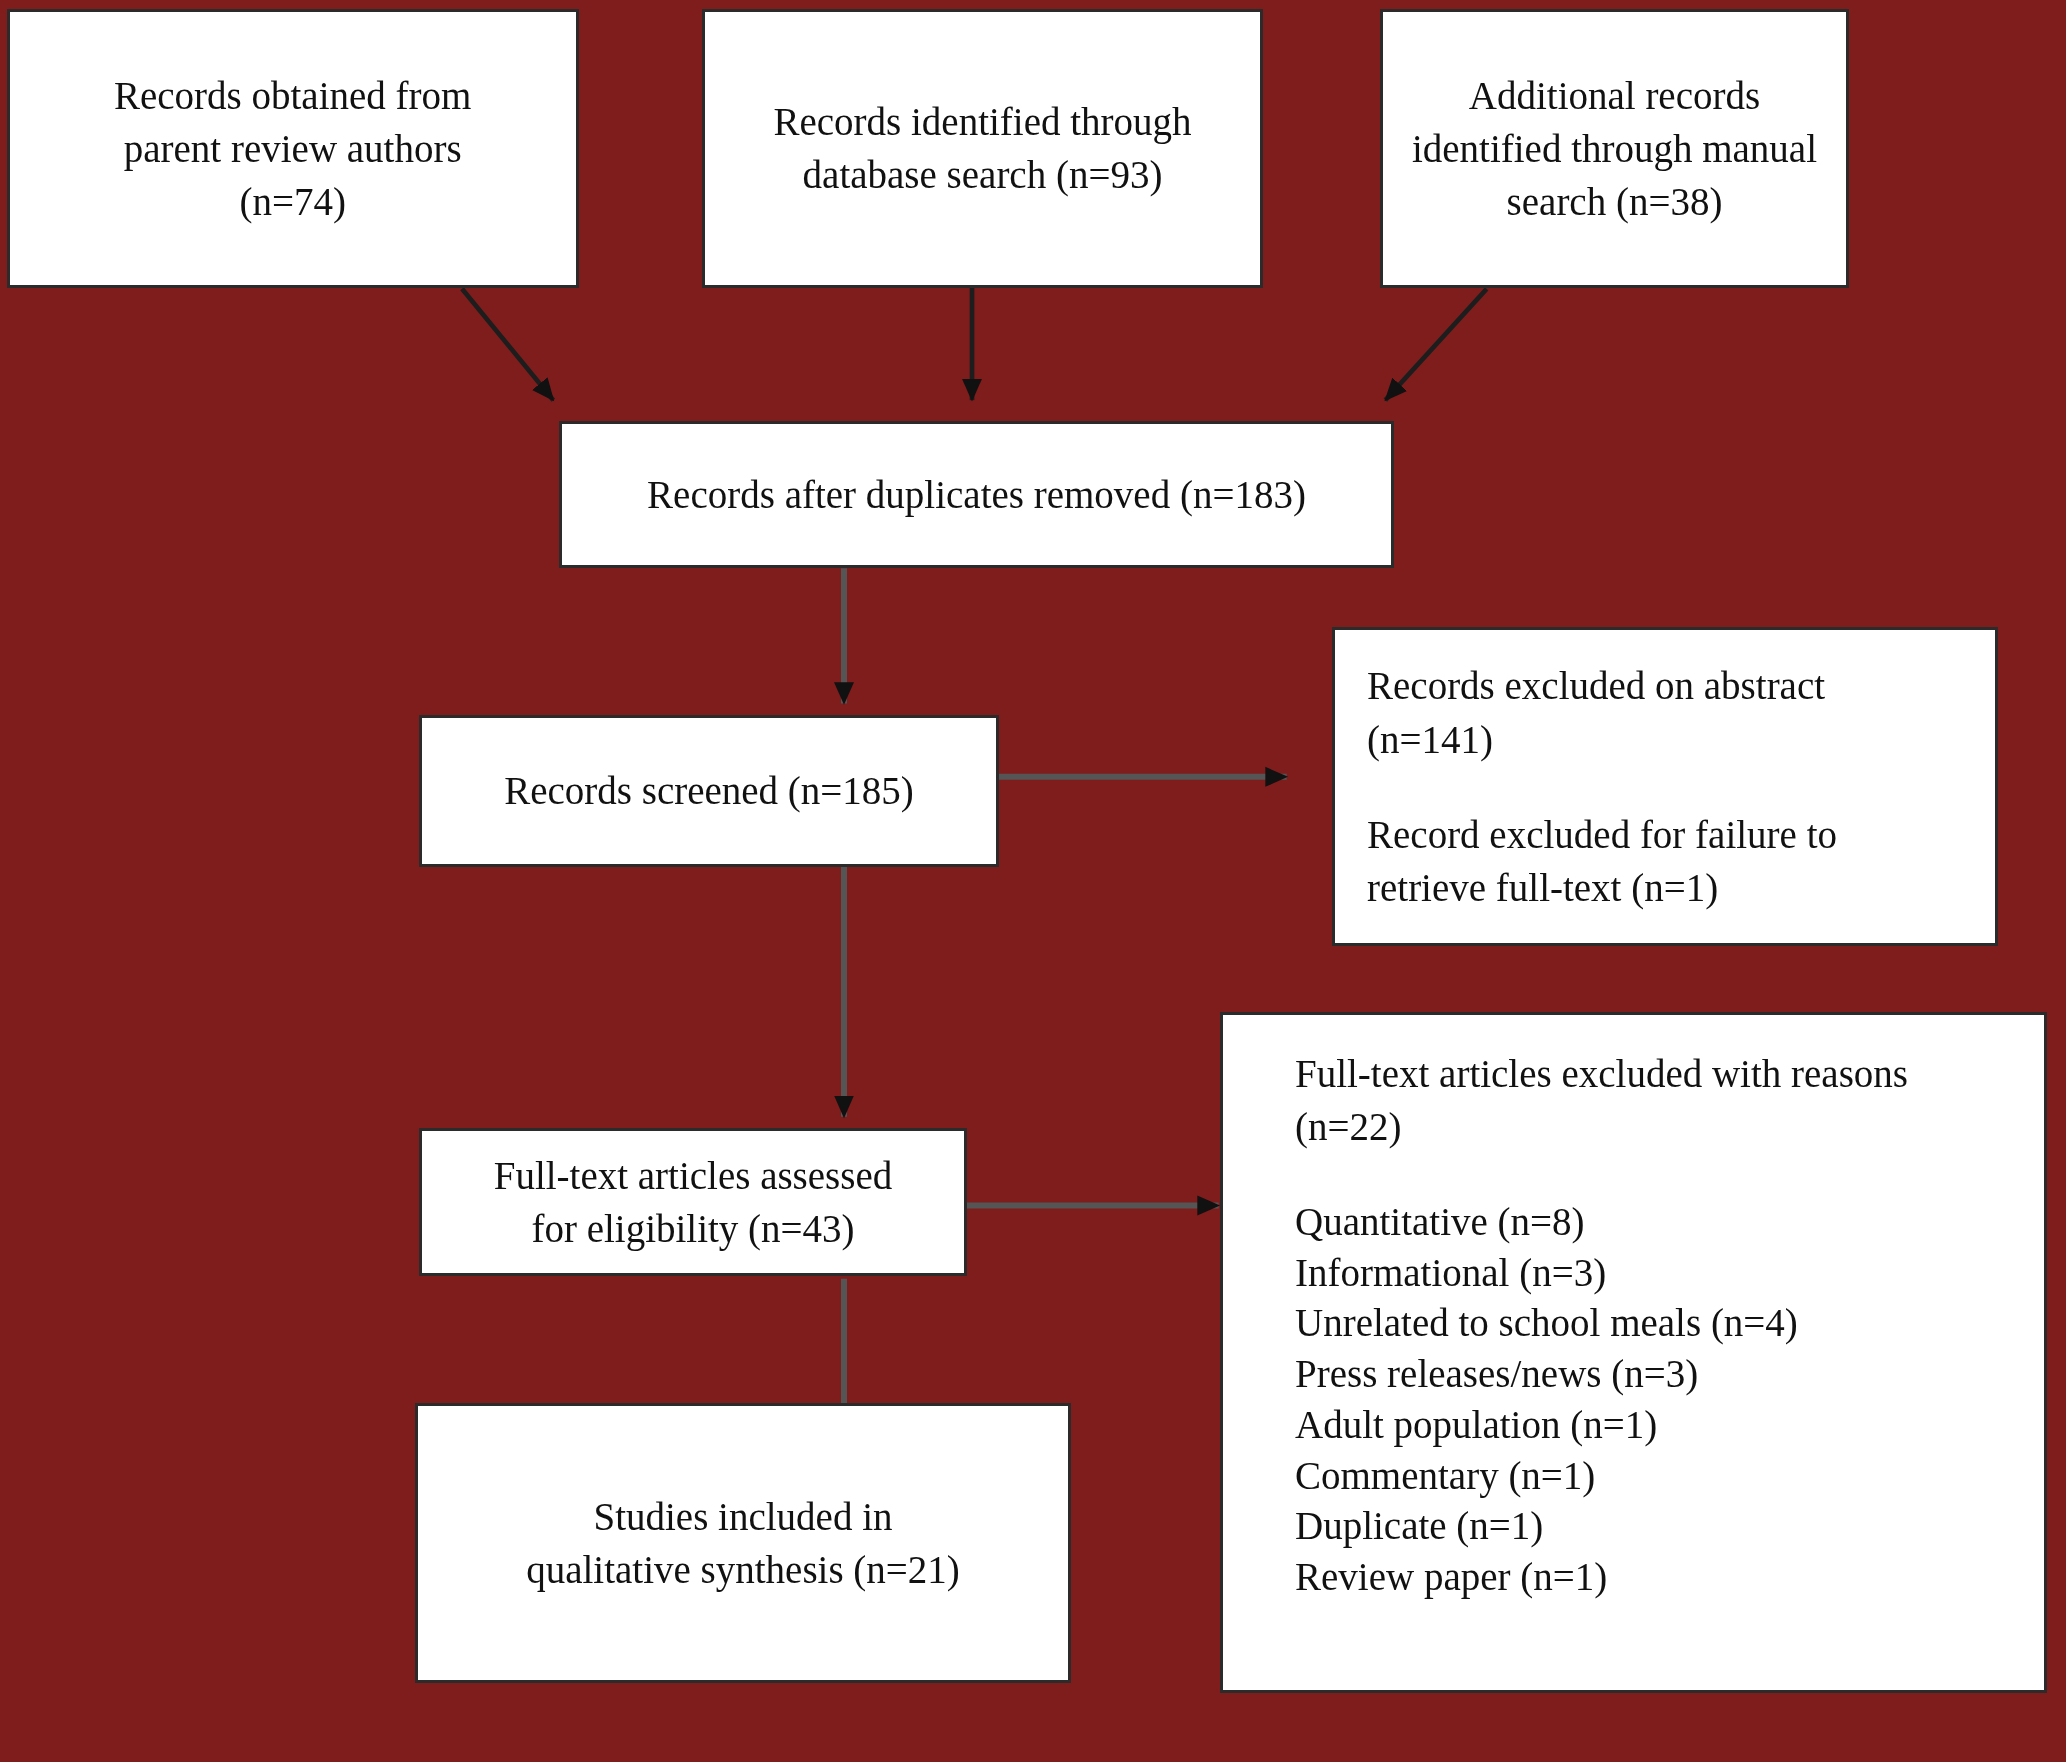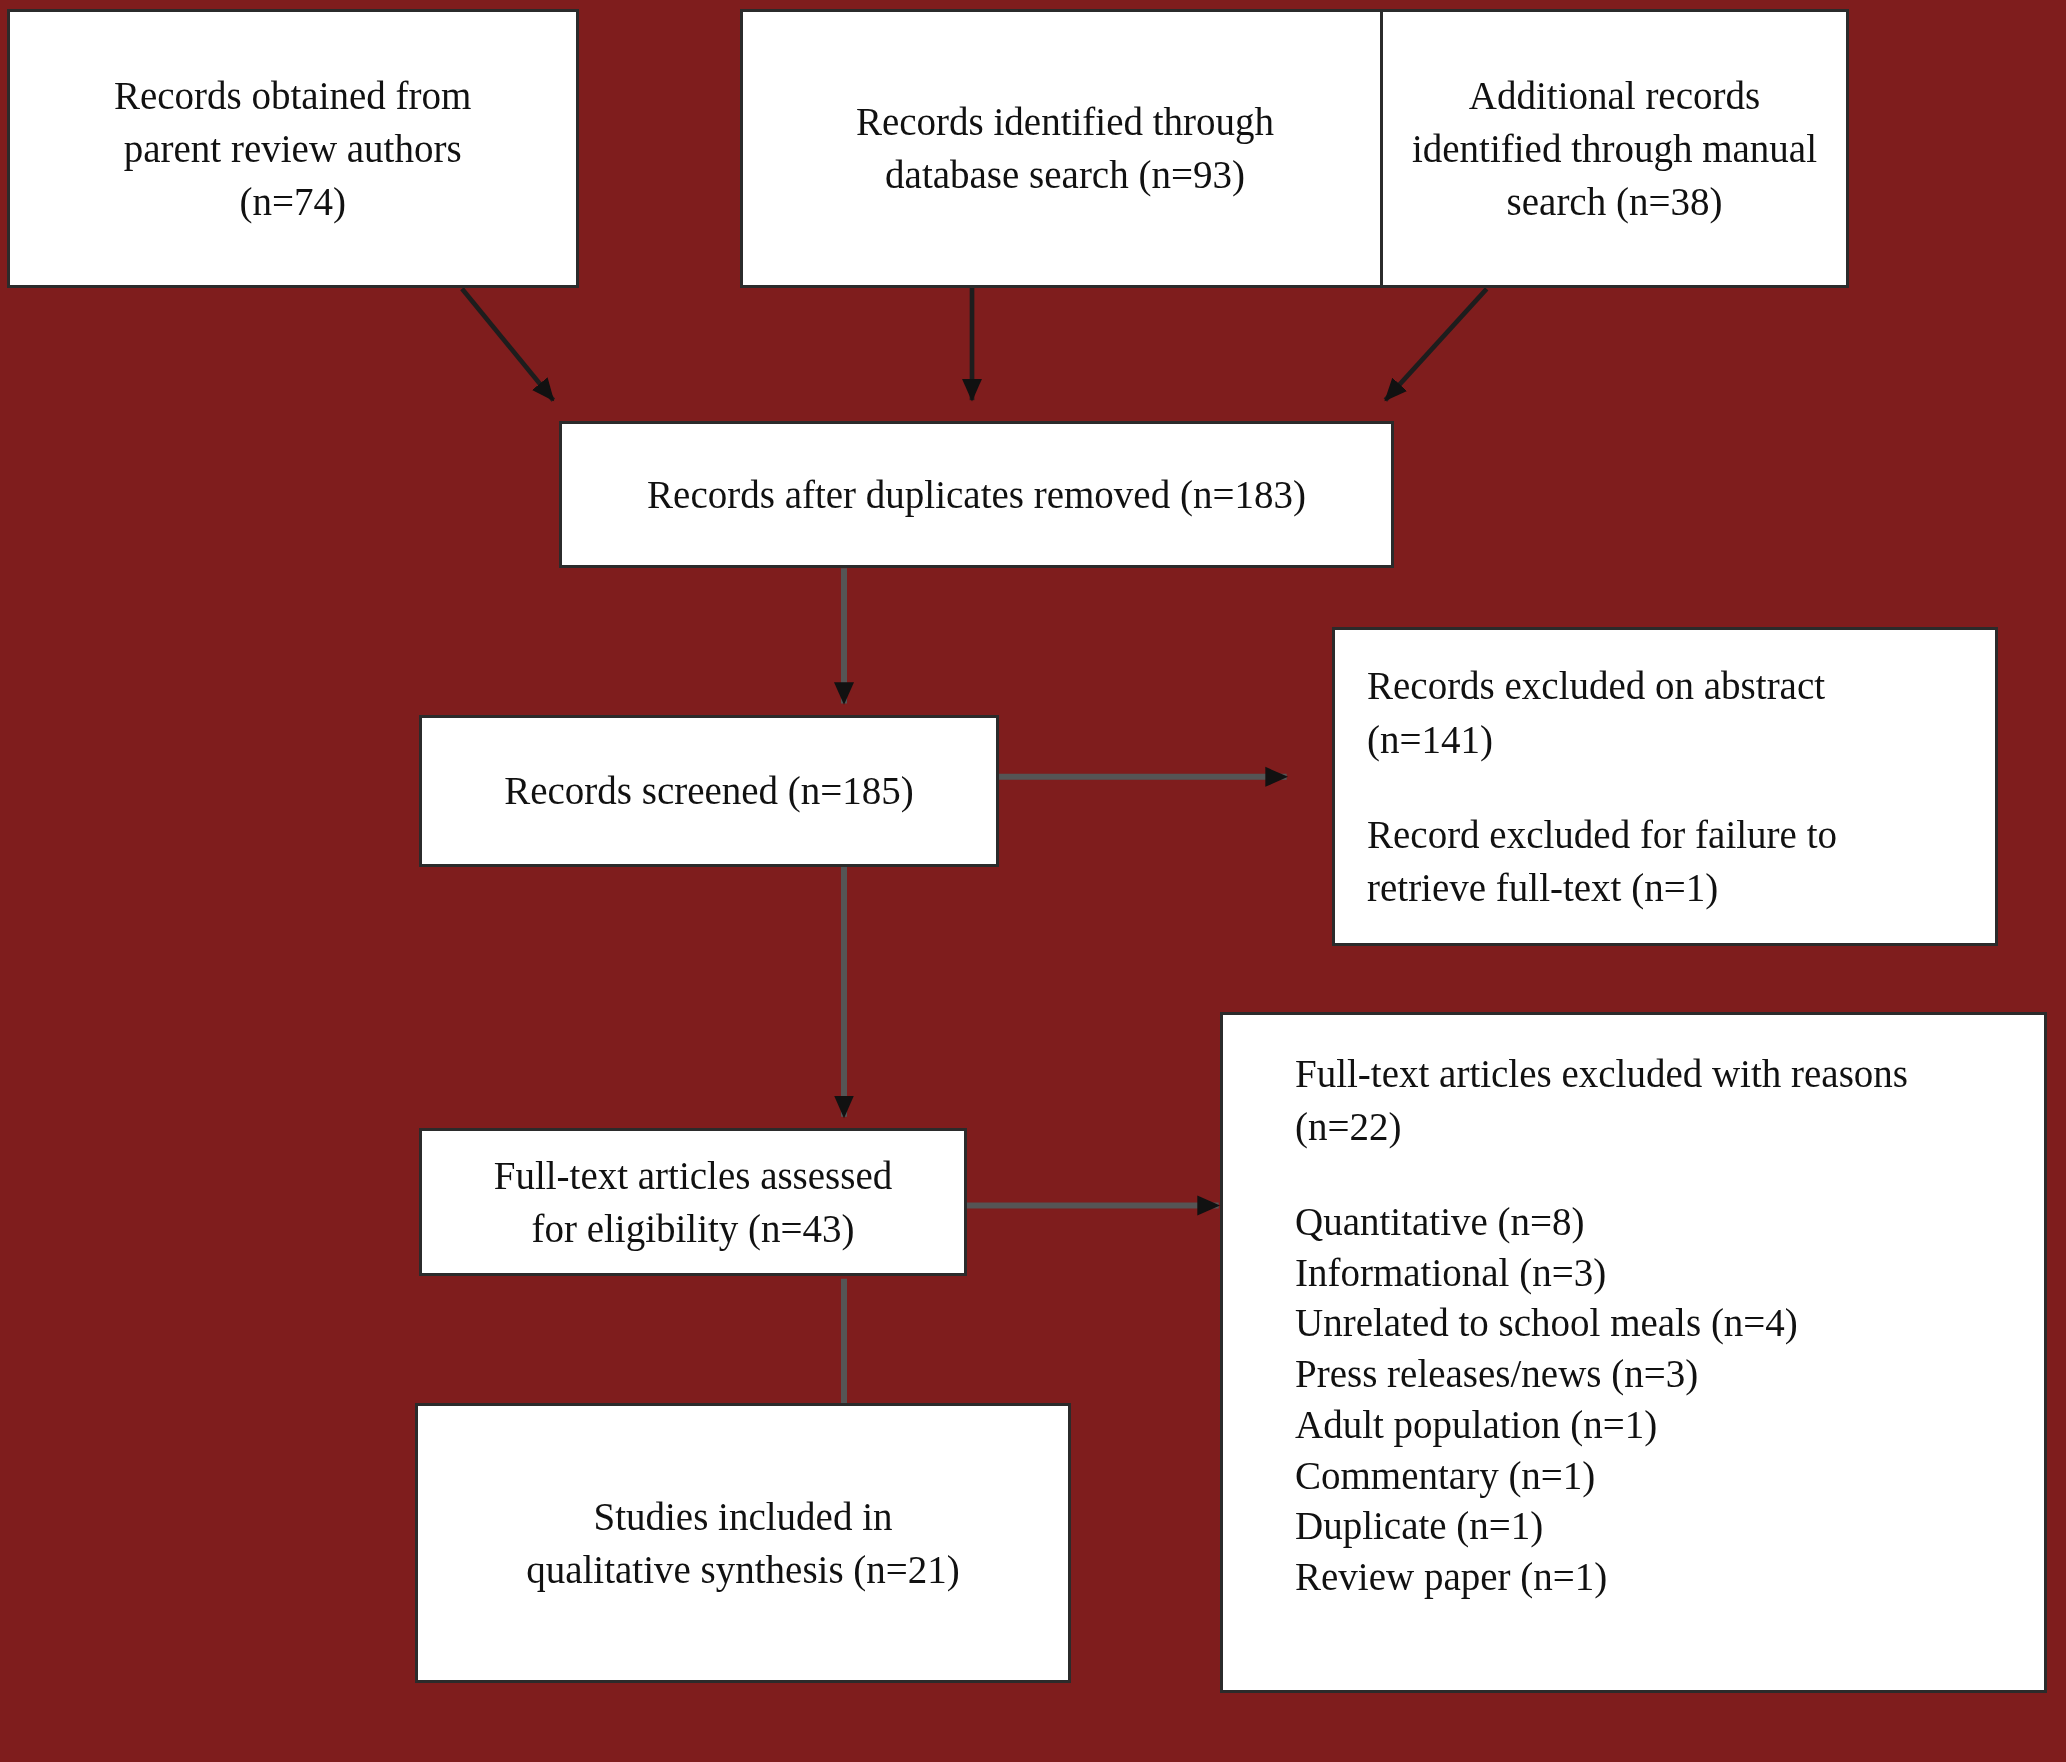--- a/index.html
+++ b/index.html
@@ -125,21 +125,21 @@
       <path d="M1266,1918 L1266,2210" stroke="#555555" stroke-width="9" fill="none" marker-end="url(#arrowTri)"></path>
     </g>
   </svg>
 
   <div class="node" style="left:6.7px; top:8.7px; width:572px; height:279px;">
     <div class="node-text">Records obtained from
 parent review authors
 (n=74)</div>
   </div>
 
-  <div class="node" style="left:740px; top:8.7px; width:650px; height:279px;">
+  <div class="node" style="left:702px; top:8.7px; width:561px; height:279px;">
     <div class="node-text">Records identified through
 database search (n=93)</div>
   </div>
 
   <div class="node" style="left:1380px; top:8.7px; width:469px; height:279px;">
     <div class="node-text">Additional records
 identified through manual
 search (n=38)</div>
   </div>
 

